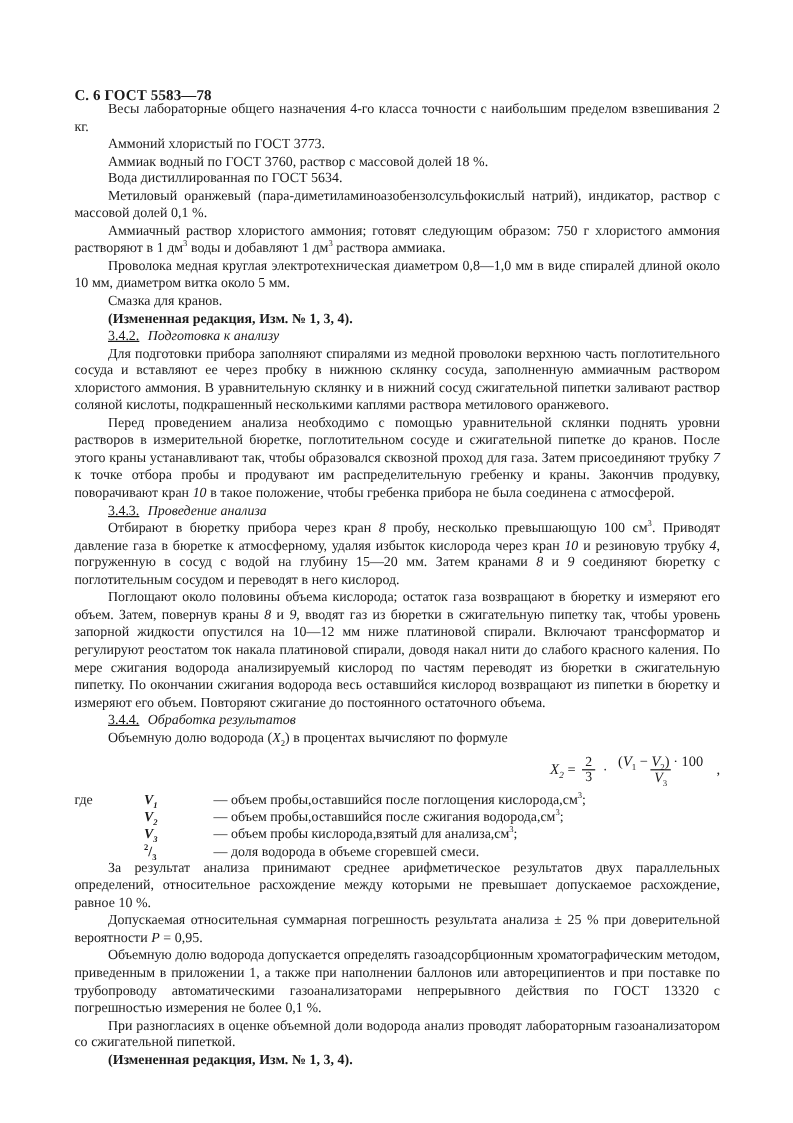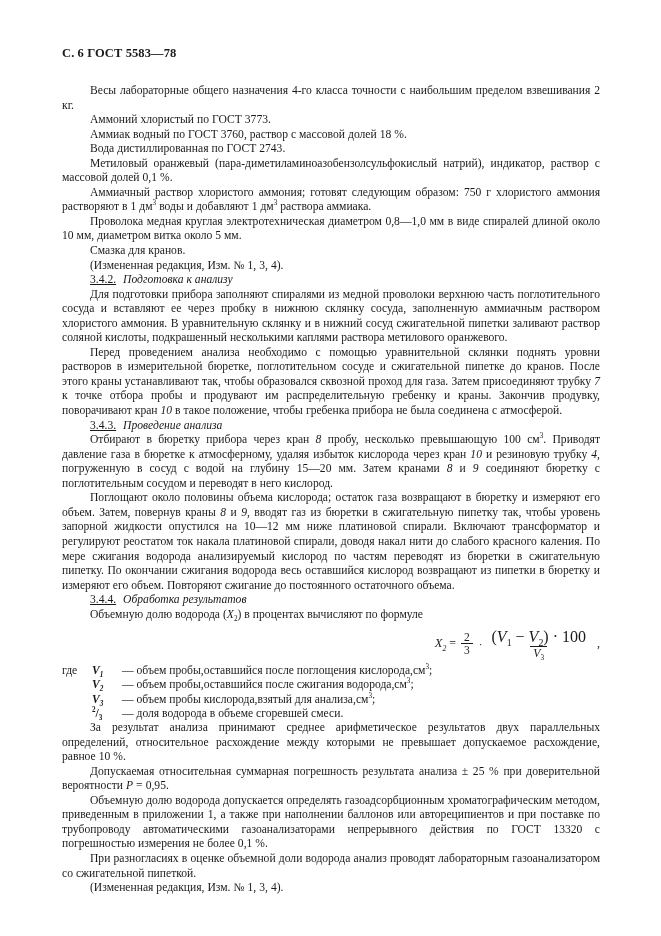--- a/index.html
+++ b/index.html
@@ -18,21 +18,21 @@
   .page {
     position: absolute;
     left: 0; top: 0;
     width: 661px;
     height: 936px;
     background: #fff;
   }
   .page-header {
     position: absolute;
     left: 62px;
-    top: 46px;
+    top: 72px;
     font-size: 12.5px;
     font-weight: bold;
     letter-spacing: 0.1px;
     white-space: nowrap;
   }
   .body-col {
     position: absolute;
     left: 62px;
     top: 84px;
     width: 538px;
@@ -40,21 +40,21 @@
   p.para {
     margin: 0;
     font-size: 11.6px;
     line-height: 14.55px;
     text-align: justify;
     text-indent: 28px;
     text-justify: inter-word;
     word-spacing: 0.1px;
   }
   p.bold {
-    font-weight: normal;
+    font-weight: bold;
   }
   .sec-head {
     text-indent: 28px;
   }
   .sec-head .sec-num {
     font-style: normal;
     text-decoration: underline;
   }
   .sec-head .sec-title {
     font-style: italic;
@@ -99,21 +99,21 @@
   }
   .frac .num {
     padding: 0 3px 0px 3px;
     font-size: 11.5px;
   }
   .frac .den {
     border-top: 1px solid #1a1a1a;
     padding: 0px 3px 0 3px;
     font-size: 11.5px;
   }
-  .frac.big .num { font-size: 16px; }
+  .frac.big .num { font-size: 12px; }
   .frac.big .den { font-size: 11.8px; }
   .dot { font-size: 11px; padding: 0 1px; }
   .comma-tail { font-size: 12px; padding-left: 3px; }
   
   .where-list {
     margin: 2px 0 0 0;
     font-size: 11.6px;
     line-height: 14.2px;
   }
   .where-row {
@@ -131,41 +131,42 @@
     width: 30px;
     text-align: left;
     font-style: italic;
     font-weight: bold;
   }
   .where-txt {
     display: inline-block;
   }
   .indent-where {
     margin-left: 40px;
+    gap: 28px;
   }
   .nfrac {
     display: inline-block;
     font-style: normal;
     position: relative;
     top: 0;
   }
 </style>
 </head>
 <body>
 
 <div class="page">
 
   <div class="page-header">С. 6 ГОСТ 5583—78</div>
 
   <div class="body-col">
 
     <p class="para">Весы лабораторные общего назначения 4-го класса точности с наибольшим пределом взвешивания 2 кг.</p>
     <p class="para">Аммоний хлористый по ГОСТ 3773.</p>
     <p class="para">Аммиак водный по ГОСТ 3760, раствор с массовой долей 18 %.</p>
-    <p class="para">Вода дистиллированная по ГОСТ 2743.</p>
+    <p class="para">Вода дистиллированная по ГОСТ 5634.</p>
     <p class="para">Метиловый оранжевый (пара-диметиламиноазобензолсульфокислый натрий), индикатор, раствор с массовой долей 0,1 %.</p>
 
     <p class="para"><span>Аммиачный раствор хлористого аммония; готовят следующим образом: 750 г хлористого аммония растворяют в 1 дм</span><sup>3</sup><span> воды и добавляют 1 дм</span><sup>3</sup><span> раствора аммиака.</span></p>
 
     <p class="para">Проволока медная круглая электротехническая  диаметром 0,8—1,0 мм в виде спиралей длиной около 10 мм, диаметром витка около 5 мм.</p>
     <p class="para">Смазка для кранов.</p>
     <p class="para bold">(Измененная редакция, Изм. № 1, 3, 4).</p>
 
     <p class="para sec-head"><span class="sec-num">3.4.2.</span><span class="sec-title">Подготовка к анализу</span></p>
 

